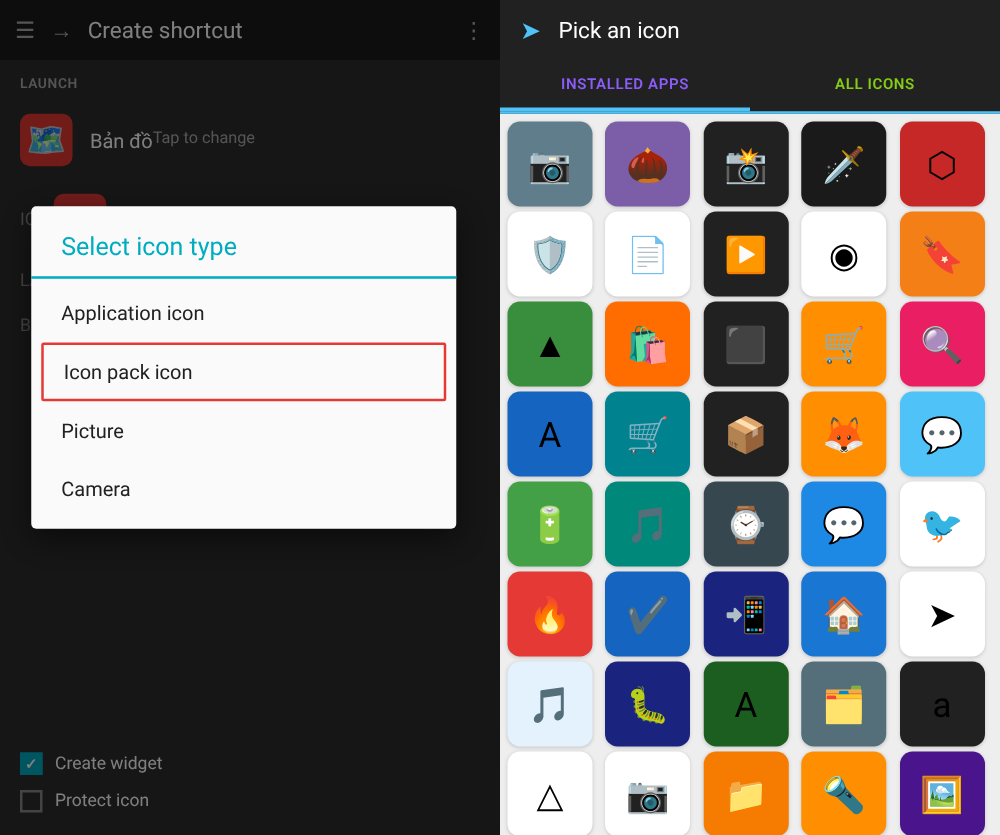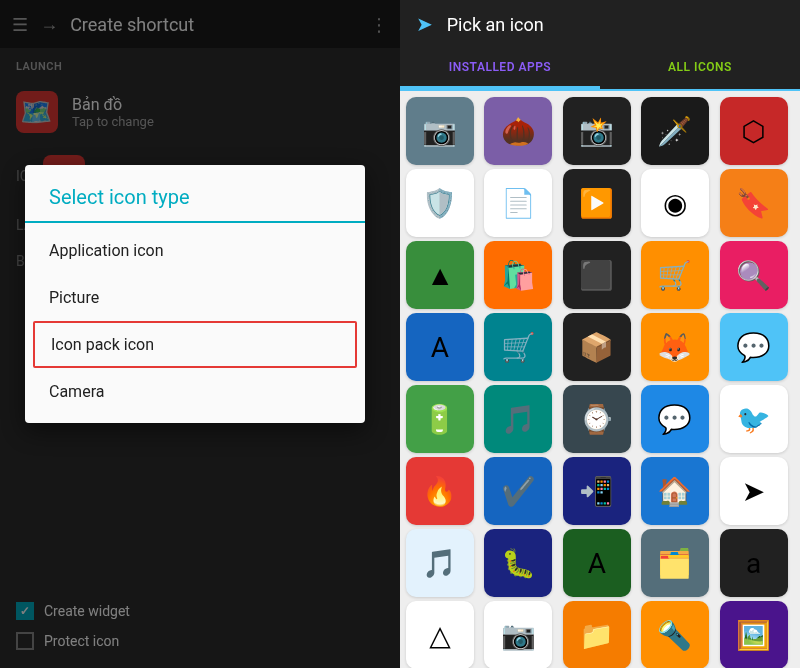--- a/index.html
+++ b/index.html
@@ -55,21 +55,21 @@
     .launch-icon-circle {
       width: 42px;
       height: 42px;
       border-radius: 8px;
       background: #e53935;
       display: flex; align-items: center; justify-content: center;
       font-size: 22px;
       overflow: hidden;
     }
 
-    .launch-text-group { display: flex; flex-direction: column; }
+    .launch-text-group { display: flex; flex-direction: row; }
     .launch-title { color: white; font-size: 16px; }
     .launch-subtitle { color: #aaa; font-size: 13px; }
 
     .icon-row {
       display: flex;
       align-items: center;
       padding: 10px 16px;
       gap: 14px;
     }
 
@@ -283,22 +283,22 @@
   </div>
 
   <div class="icon-row">
     <span class="dimmed-text">B</span>
   </div>
 
   <div class="dialog-overlay">
     <div class="dialog-box">
       <div class="dialog-title">Select icon type</div>
       <div class="dialog-option">Application icon</div>
+      <div class="dialog-option selected">Icon pack icon</div>
       <div class="dialog-option">Picture</div>
-      <div class="dialog-option selected">Icon pack icon</div>
       <div class="dialog-option">Camera</div>
     </div>
   </div>
 
   <div class="bottom-section">
     <div class="checkbox-row">
       <div class="checkbox-box">
         <span style="color:white;font-size:12px;font-weight:bold;">✓</span>
       </div>
       <span class="checkbox-label">Create widget</span>

